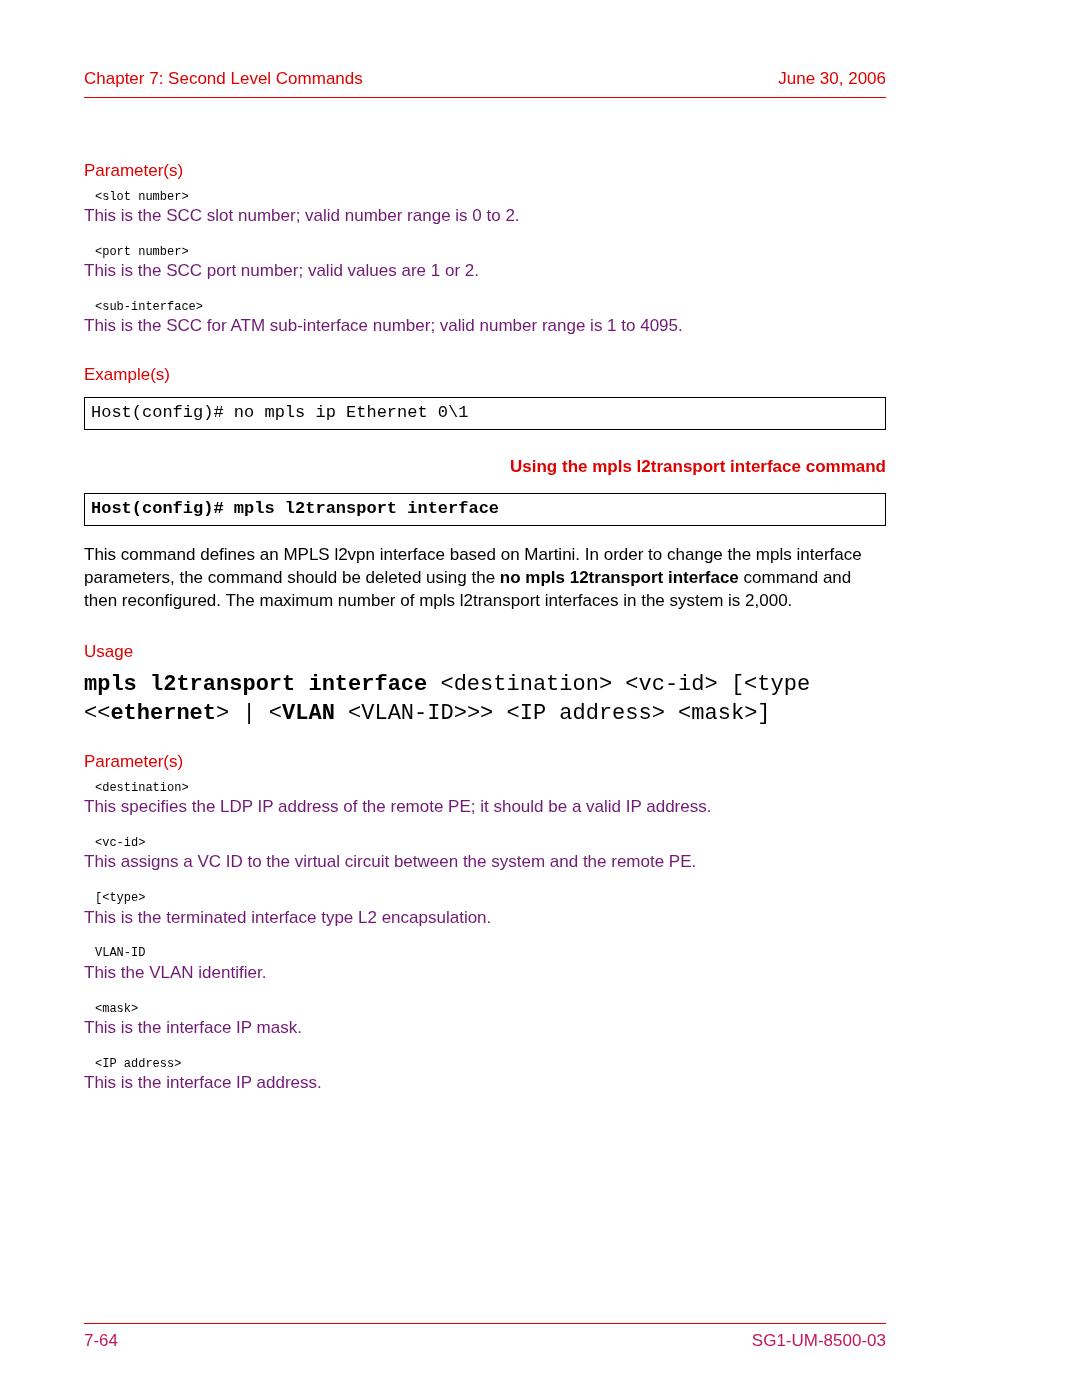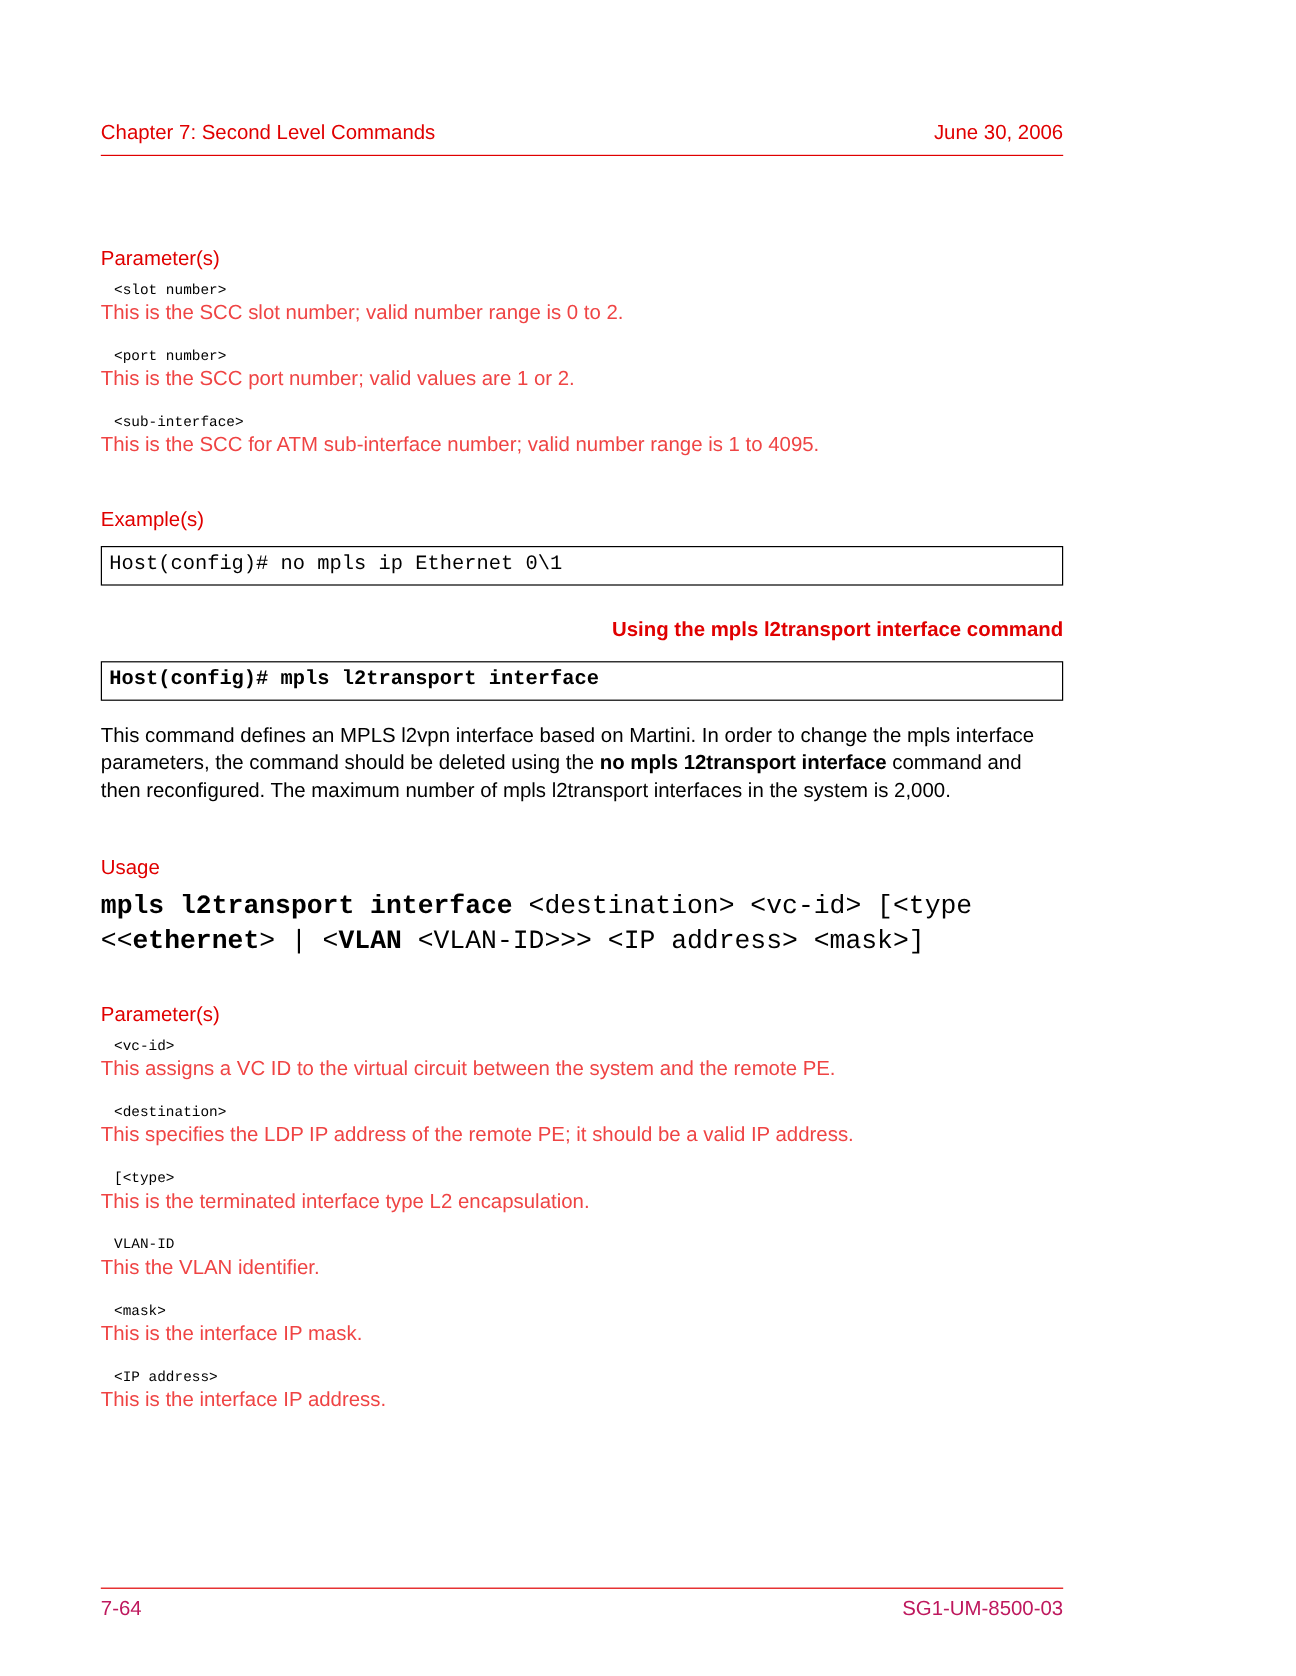--- a/index.html
+++ b/index.html
@@ -6,21 +6,21 @@
   body {
     background: #ffffff;
     font-family: Arial, Helvetica, sans-serif;
     font-size: 17px;
     color: #000;
     line-height: 1.35;
   }
   .page {
     width: 970px;
     height: 1397px;
-    padding: 100px 84px 40px 84px;
+    padding: 68px 84px 40px 84px;
     position: relative;
     display: flex;
     flex-direction: column;
   }
   .header {
     display: flex;
     justify-content: space-between;
     border-bottom: 1.5px solid #e00000;
     padding-bottom: 6px;
     margin-bottom: 52px;
@@ -35,28 +35,28 @@
     justify-content: space-between;
     border-top: 1.5px solid #e00000;
     padding-top: 6px;
     color: #be185d;
     font-size: 17px;
   }
   .section-heading {
     color: #e00000;
     font-size: 17px;
     margin-bottom: 6px;
-    margin-top: 23px;
+    margin-top: 10px;
   }
   .mono {
     font-family: "Courier New", Courier, monospace;
     font-size: 12px;
     margin-left: 11px;
   }
-  .desc { font-size: 17px; color: #ef4444; }
+  .desc { font-size: 17px; color: #701a75; }
   .param-block { margin-bottom: 16px; }
   .code-box {
     border: 1.5px solid #000;
     padding: 4px 6px;
     font-family: "Courier New", Courier, monospace;
     font-size: 17px;
     margin-top: 4px;
     margin-bottom: 18px;
   }
   .sub-heading {
@@ -118,27 +118,27 @@
   </div>
 
   <div class="section-heading">Usage</div>
   <div class="usage-line">
     <span class="bold-mono">mpls l2transport interface </span><span>&lt;destination&gt; &lt;vc-id&gt; [&lt;type &lt;&lt;</span><span class="bold-mono">ethernet</span><span>&gt;  | &lt;</span><span class="bold-mono">VLAN</span><span> &lt;VLAN-ID&gt;&gt;&gt; &lt;IP address&gt; &lt;mask&gt;]</span>
   </div>
 
   <div class="section-heading">Parameter(s)</div>
 
   <div class="param-block">
-    <div class="mono">&lt;vc-id&gt;</div>
-    <div class="desc">This assigns a VC ID to the virtual circuit between the system and the remote PE.</div>
+    <div class="mono">&lt;destination&gt;</div>
+    <div class="desc">This specifies the LDP IP address of the remote PE; it should be a valid IP address.</div>
   </div>
 
   <div class="param-block">
-    <div class="mono">&lt;destination&gt;</div>
-    <div class="desc">This specifies the LDP IP address of the remote PE; it should be a valid IP address.</div>
+    <div class="mono">&lt;vc-id&gt;</div>
+    <div class="desc">This assigns a VC ID to the virtual circuit between the system and the remote PE.</div>
   </div>
 
   <div class="param-block">
     <div class="mono">[&lt;type&gt;</div>
     <div class="desc">This is the terminated interface type L2 encapsulation.</div>
   </div>
 
   <div class="param-block">
     <div class="mono">VLAN-ID</div>
     <div class="desc">This the VLAN identifier.</div>

